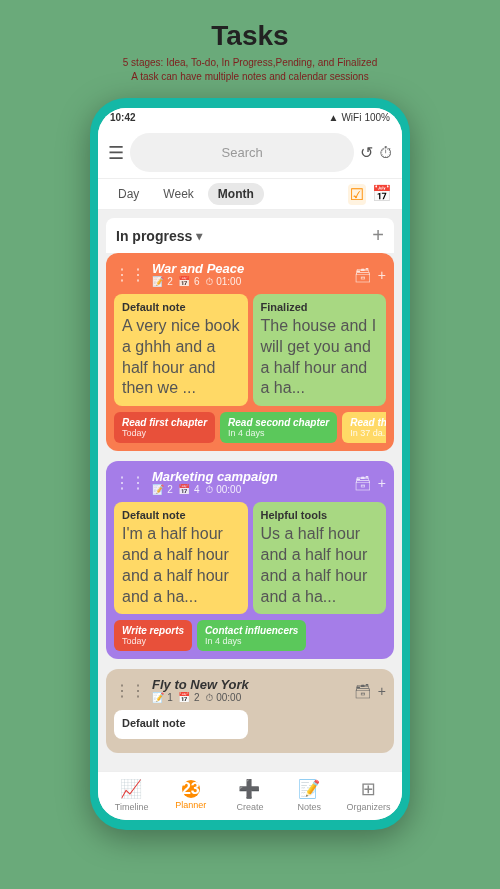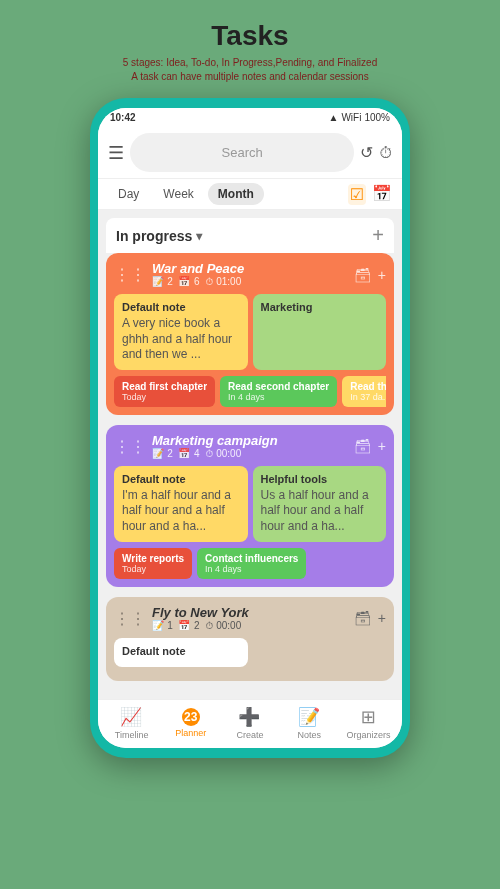--- a/index.html
+++ b/index.html
@@ -243,21 +243,21 @@
     .note-card.white  { background: #ffffff; }
 
     .note-title {
       font-size: 11px;
       font-weight: bold;
       color: #333;
       margin-bottom: 3px;
     }
 
     .note-text {
-      font-size: 12px;
+      font-size: 16px;
       color: #555;
       line-height: 1.3;
     }
 
     .sessions-row {
       display: flex;
       gap: 5px;
       flex-wrap: nowrap;
       overflow: hidden;
     }
@@ -271,20 +271,21 @@
 
     .session-chip.red    { background: #e8503a; }
     .session-chip.green  { background: #5bc85b; }
     .session-chip.yellow { background: #ffd966; }
 
     .session-chip-title {
       font-size: 10px;
       font-weight: bold;
       color: #fff;
       white-space: nowrap;
+      font-style: italic;
     }
 
     .session-chip-sub {
       font-size: 9px;
       color: rgba(255,255,255,0.85);
       white-space: nowrap;
     }
 
     .dots-icon {
       font-size: 16px;
@@ -327,21 +328,21 @@
 
     .nav-badge {
       background: #ff8c00;
       color: #fff;
       border-radius: 50%;
       width: 18px;
       height: 18px;
       display: flex;
       align-items: center;
       justify-content: center;
-      font-size: 12px;
+      font-size: 16px;
       font-weight: bold;
     }
   </style>
 </head>
 <body>
 
 <h1 class="page-title">Tasks</h1>
 <p class="page-subtitle">
   <span>5 stages: Idea, To-do, In Progress,Pending, and Finalized</span><br>
   <span>A task can have multiple notes and calendar sessions</span>
@@ -407,21 +408,22 @@
             <span class="task-action-icon">🗃</span>
             <span class="task-action-icon">+</span>
           </div>
         </div>
         <div class="notes-grid">
           <div class="note-card yellow">
             <div class="note-title">Default note</div>
             <div class="note-text">A very nice book a ghhh and a half hour and then we ...</div>
           </div>
           <div class="note-card green">
-            <div class="note-title">Marketing</div>
+            <div class="note-title">Finalized</div>
+            <div class="note-text">The house and I will get you and a half hour and a ha...</div>
           </div>
         </div>
         <div class="sessions-row">
           <div class="session-chip red">
             <div class="session-chip-title">Read first chapter</div>
             <div class="session-chip-sub">Today</div>
           </div>
           <div class="session-chip green">
             <div class="session-chip-title">Read second chapter</div>
             <div class="session-chip-sub">In 4 days</div>

